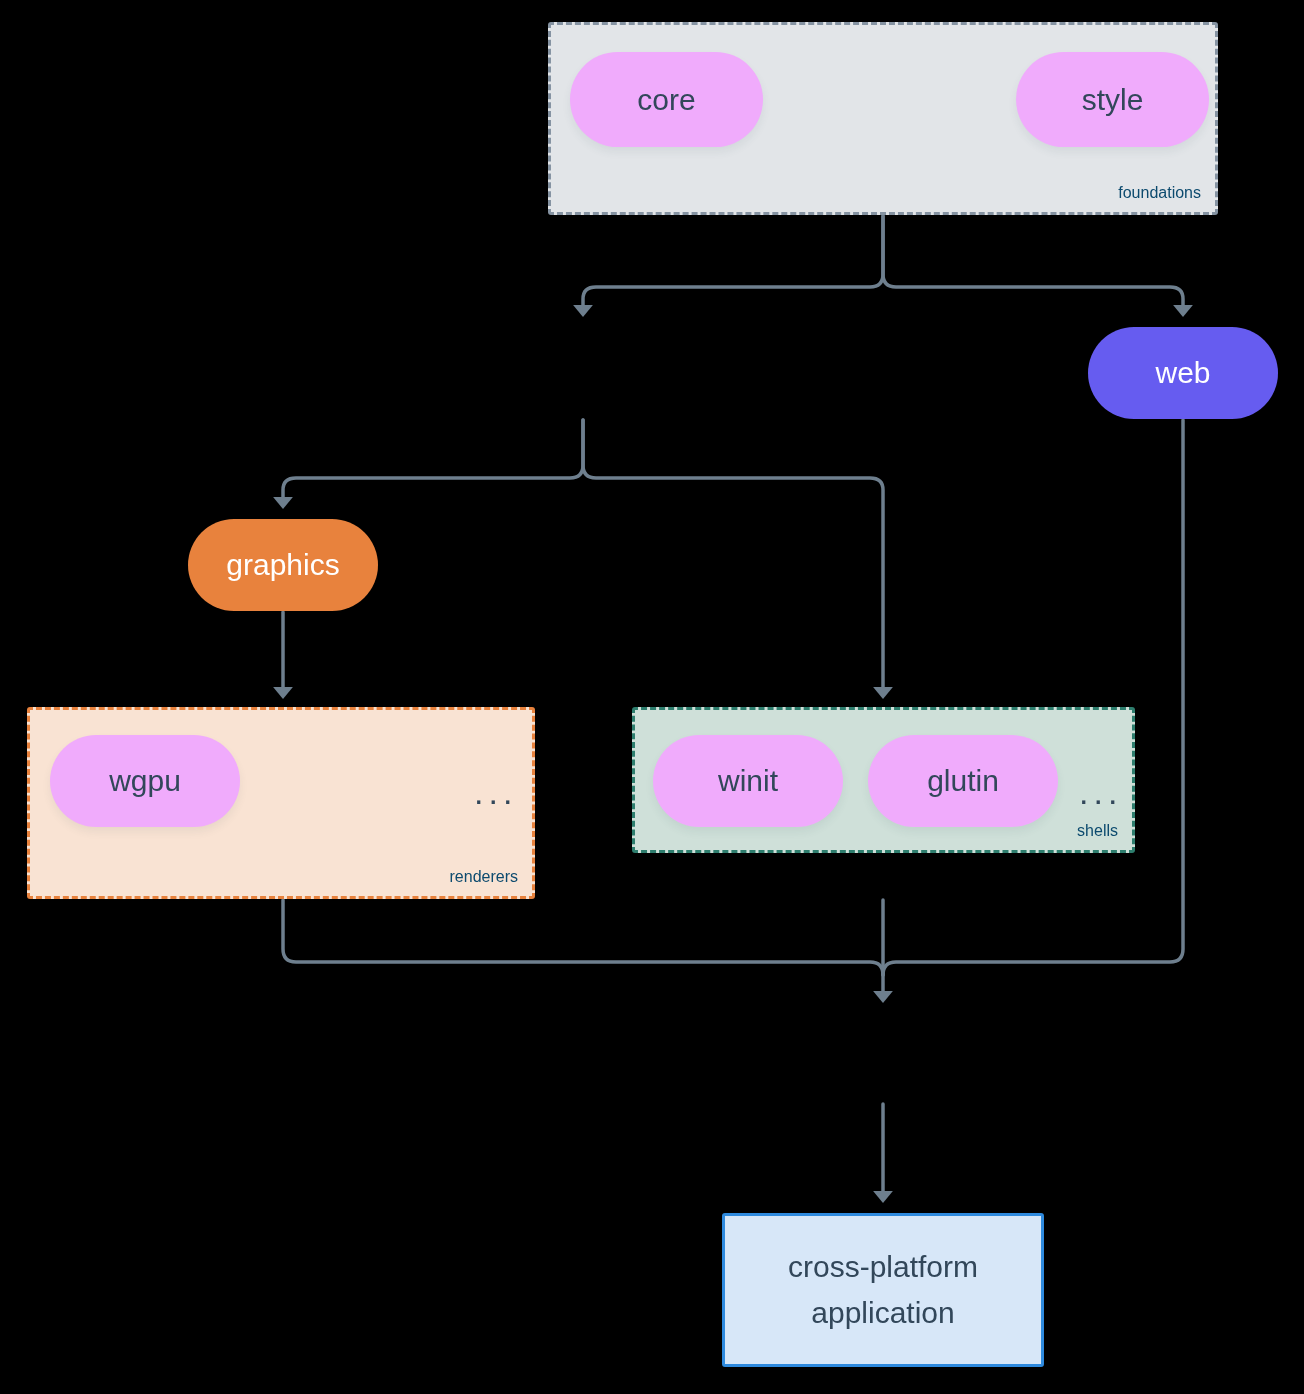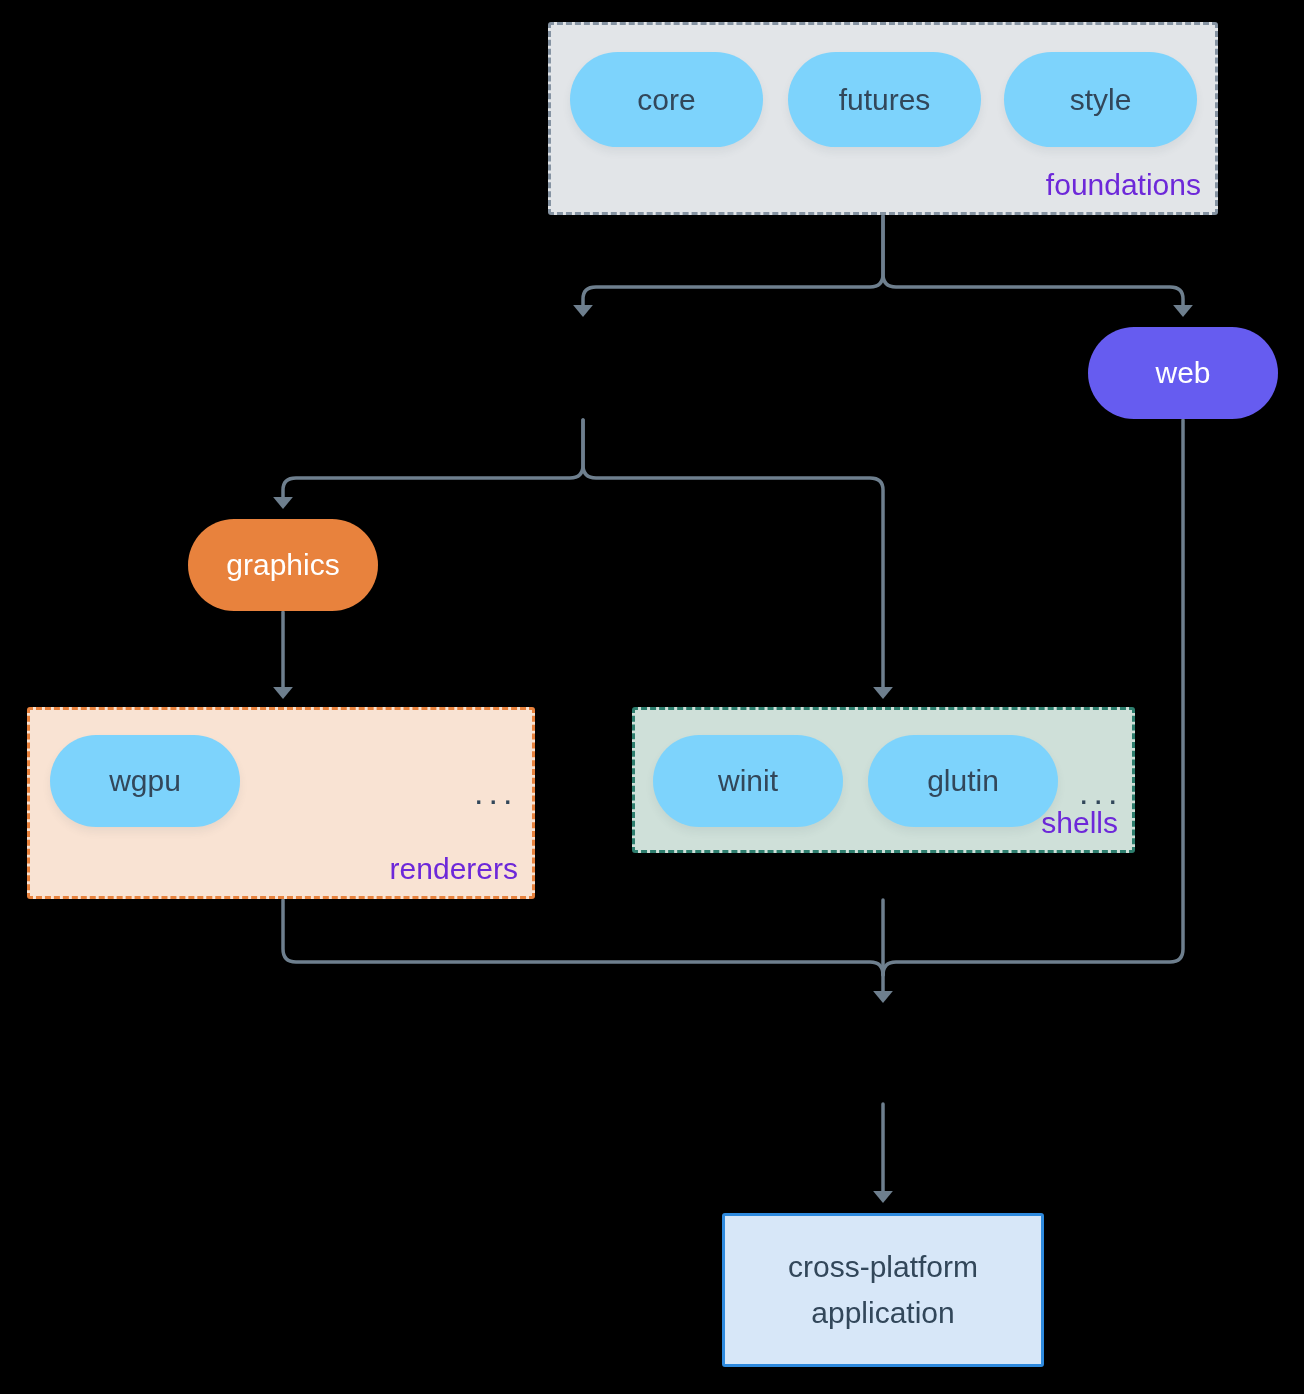--- a/index.html
+++ b/index.html
@@ -13,29 +13,29 @@
   svg.edges{position:absolute;left:0;top:0;z-index:1;}
   .groupbox{
     position:absolute;z-index:2;box-sizing:border-box;
     border-radius:3px;
   }
   .groupbox.foundations{left:548px;top:22px;width:670px;height:193px;background:#e2e5e8;border:3px dashed #8593a2;}
   .groupbox.renderers{left:27px;top:707px;width:508px;height:192px;background:#f9e3d3;border:3px dashed #e8823d;}
   .groupbox.shells{left:632px;top:707px;width:503px;height:146px;background:#cfe0d9;border:3px dashed #2e7e6e;}
   .group-label{
     position:absolute;right:14px;bottom:10px;
-    font-size:30px;color:#6d28d9;
+    font-size:16px;color:#0c4a6e;
   }
   .pill{
     position:absolute;z-index:3;
     display:flex;align-items:center;justify-content:center;
     font-size:30px;
   }
   .pill.white{
-    background:#7dd3fc;color:#32475a;border-radius:48px;
+    background:#f0abfc;color:#32475a;border-radius:48px;
     width:193px;height:95px;
     box-shadow:0 5px 8px rgba(50,71,90,0.08);
   }
   .groupbox .pill{position:absolute;}
   .node{
     position:absolute;z-index:3;
     width:190px;height:92px;border-radius:46px;
     display:flex;align-items:center;justify-content:center;
     color:#ffffff;font-size:30px;
   }
@@ -90,24 +90,21 @@
       <path d="M883 900 V992" marker-end="url(#arrow)"></path>
 
       <path d="M883 1104 V1192" marker-end="url(#arrow)"></path>
     </g>
   </svg>
 
   <div class="groupbox foundations">
     <div class="pill white" style="left:19px;top:27px;">
         <span>core</span>
       </div>
-    <div class="pill white" style="left:237px;top:27px;">
-        <span>futures</span>
-      </div>
-    <div class="pill white" style="left:453px;top:27px;">
+    <div class="pill white" style="left:465px;top:27px;">
         <span>style</span>
       </div>
     <div class="group-label">foundations</div>
   </div>
 
   <div class="node purple web">
       <span>web</span>
     </div>
 
   <div class="node orange graphics">

